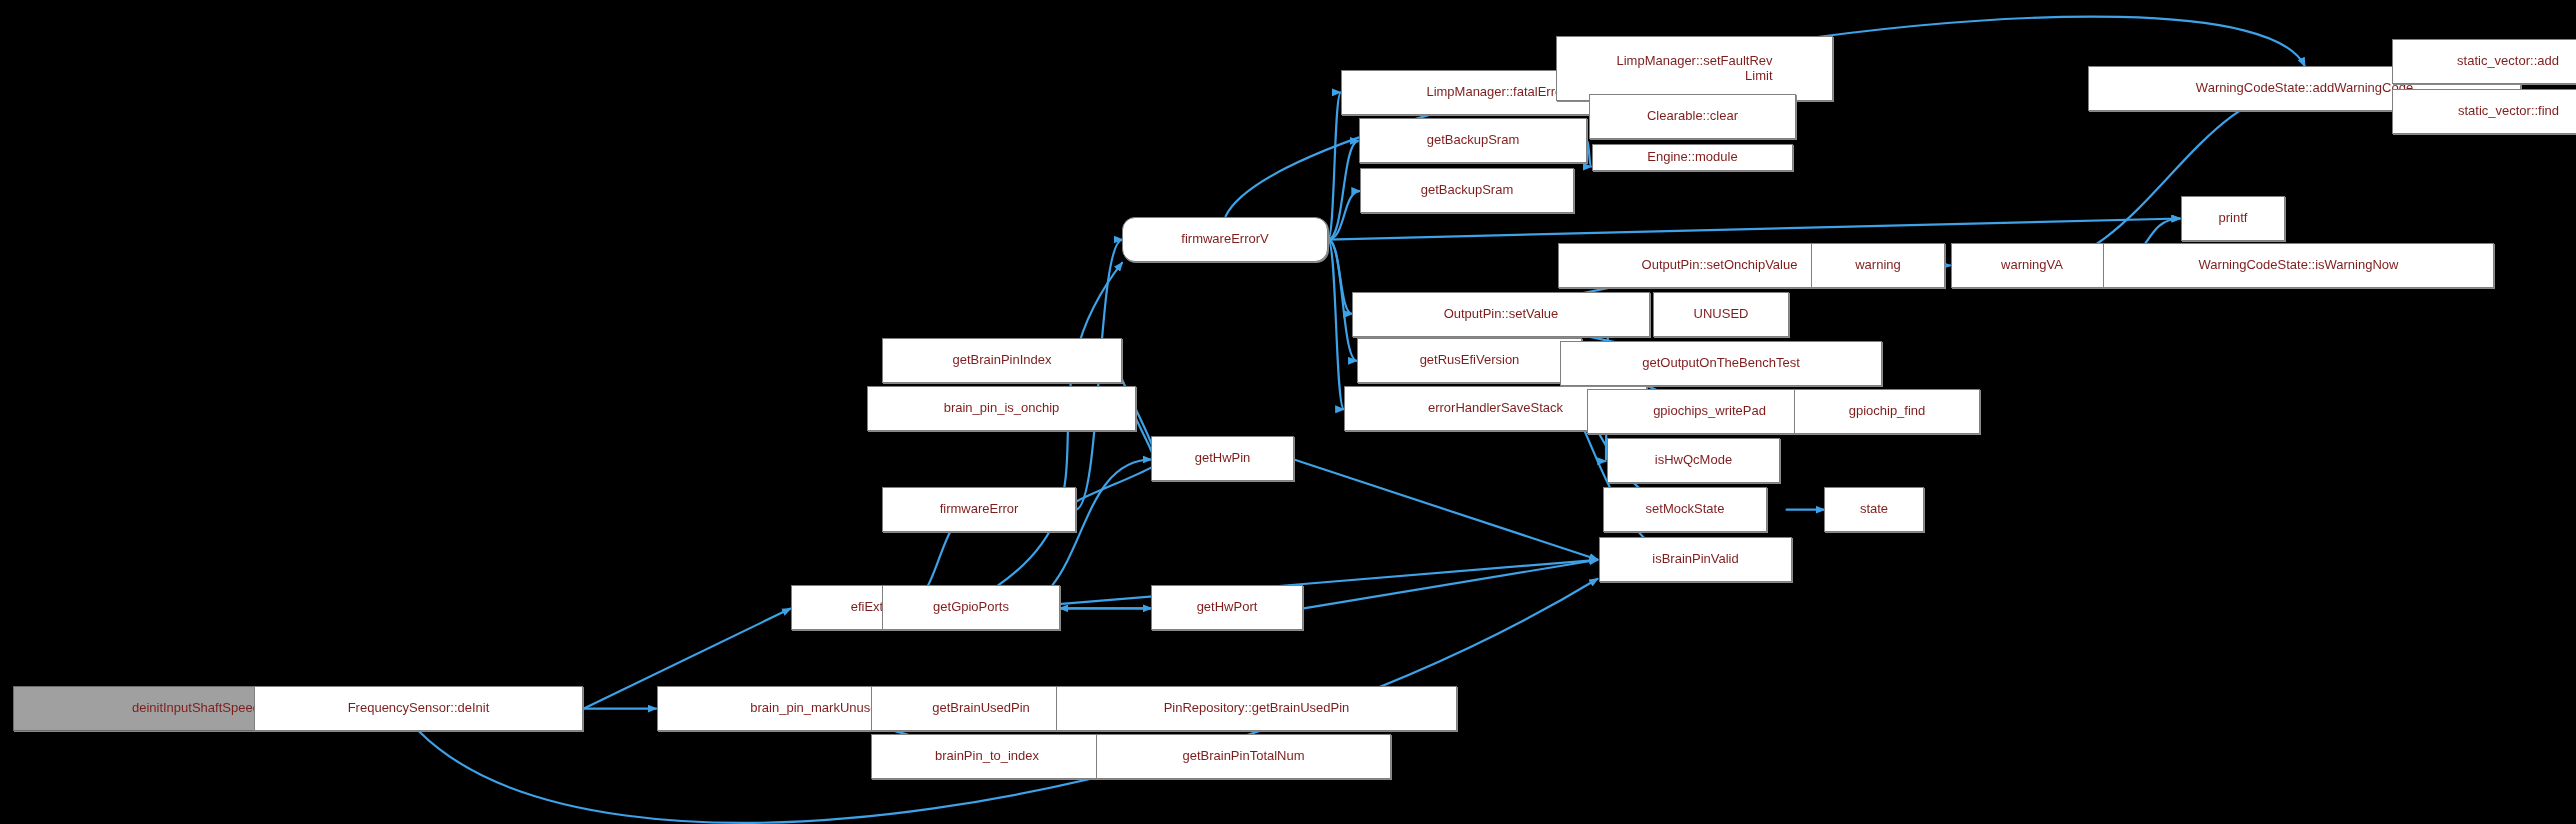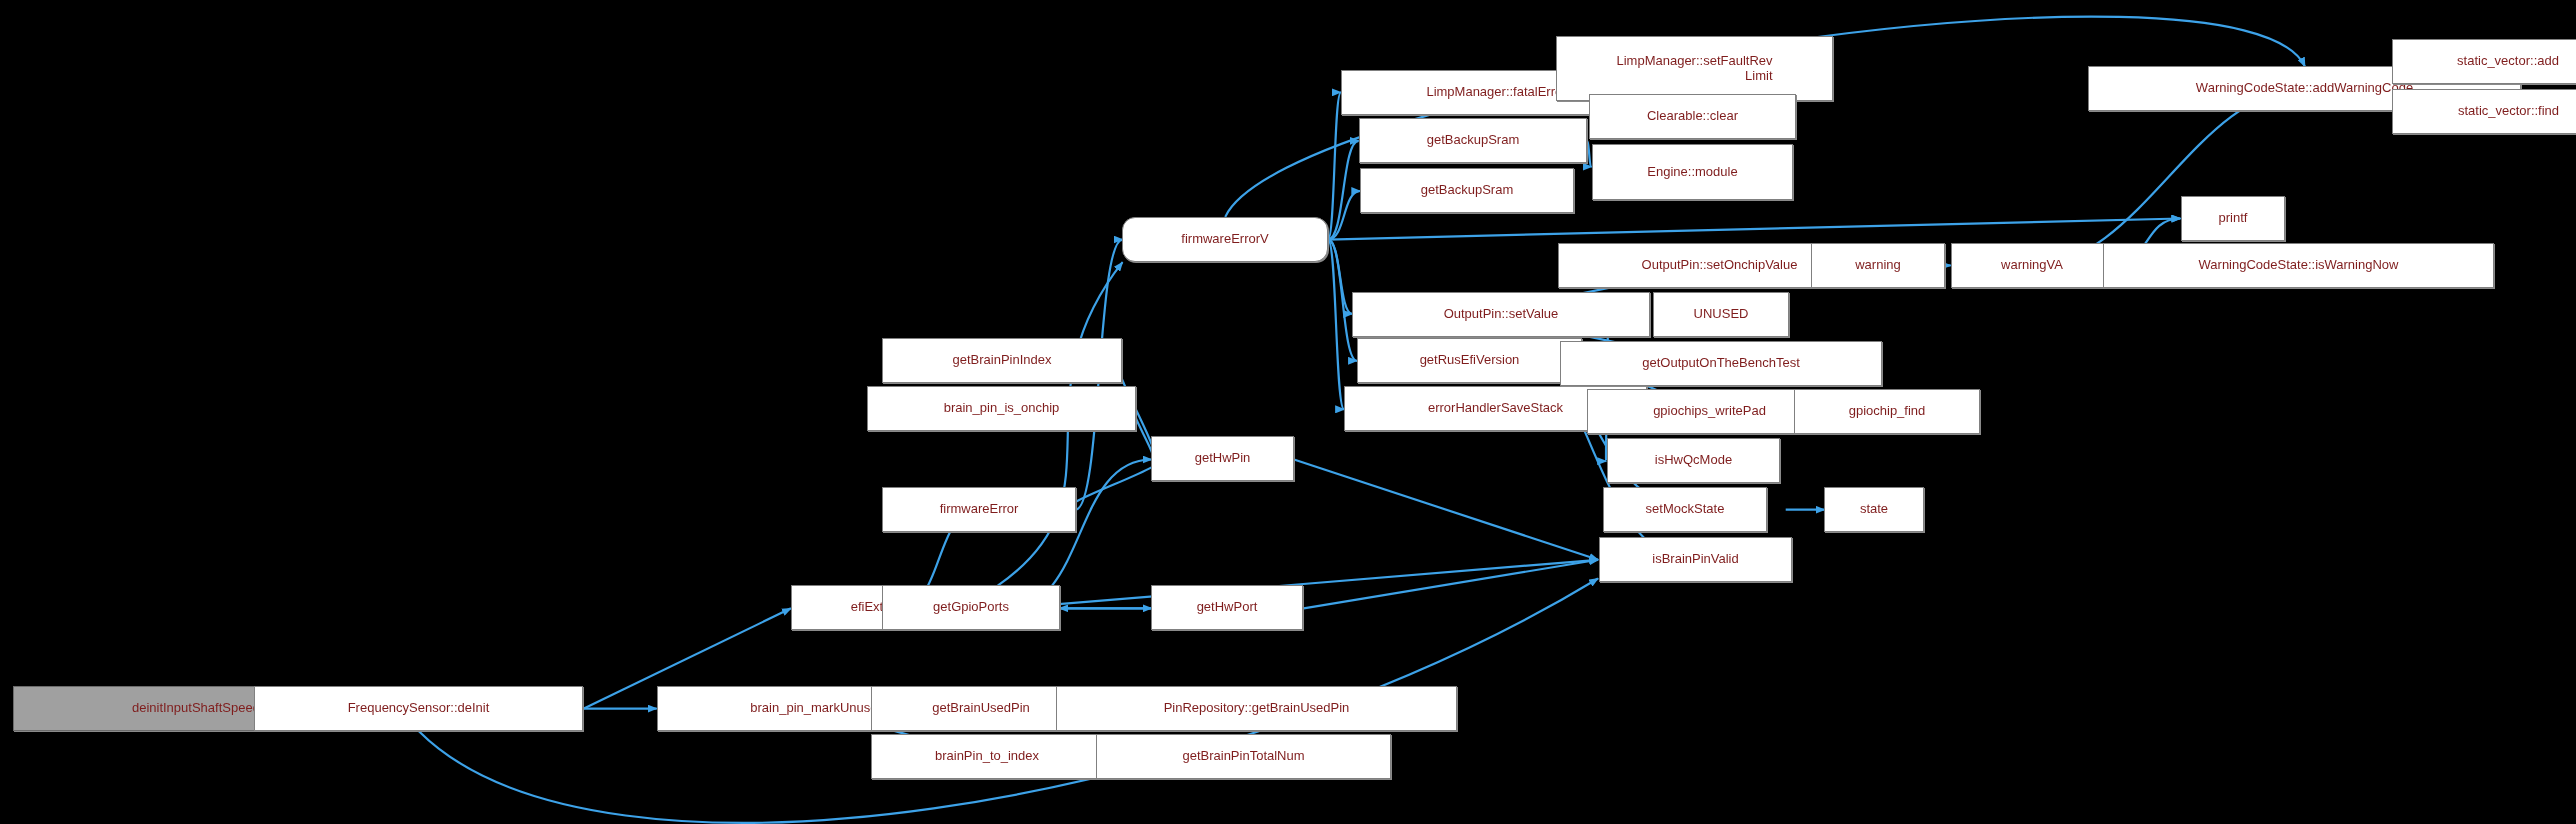--- a/index.html
+++ b/index.html
@@ -120,21 +120,21 @@
       <div class="node" style="left: 1122px; top: 217px; width: 206px; height: 45px; border-radius: 13px;">firmwareErrorV</div>
       <div class="node" style="left: 1341px; top: 70px; width: 311px; height: 45px;">LimpManager::fatalError</div>
       <div class="node" style="left: 1359px; top: 118px; width: 228px; height: 45px;">getBackupSram</div>
       <div class="node" style="left: 1360px; top: 168px; width: 214px; height: 45px;">getBackupSram</div>
       <div class="node" style="left: 1352px; top: 292px; width: 298px; height: 45px;">OutputPin::setValue</div>
       <div class="node" style="left: 1357px; top: 338px; width: 225px; height: 45px;">getRusEfiVersion</div>
       <div class="node" style="left: 1344px; top: 386px; width: 303px; height: 45px;">errorHandlerSaveStack</div>
       <div class="node" style="left: 1556px; top: 36px; width: 277px; height: 65px;">LimpManager::setFaultRev
 Limit</div>
       <div class="node" style="left: 1589px; top: 94px; width: 207px; height: 45px;">Clearable::clear</div>
-      <div class="node" style="left: 1592px; top: 144px; width: 201px; height: 56px;">Engine::module</div>
+      <div class="node" style="left: 1592px; top: 144px; width: 201px; height: 27px;">Engine::module</div>
       <div class="node" style="left: 1558px; top: 243px; width: 323px; height: 45px;">OutputPin::setOnchipValue</div>
       <div class="node" style="left: 1607px; top: 292px; width: 136px; height: 45px; margin-left: 46px;">UNUSED</div>
       <div class="node" style="left: 1560px; top: 341px; width: 322px; height: 45px;">getOutputOnTheBenchTest</div>
       <div class="node" style="left: 1587px; top: 389px; width: 245px; height: 45px;">gpiochips_writePad</div>
       <div class="node" style="left: 1607px; top: 438px; width: 173px; height: 45px;">isHwQcMode</div>
       <div class="node" style="left: 1603px; top: 487px; width: 164px; height: 45px;">setMockState</div>
       <div class="node" style="left: 1599px; top: 537px; width: 193px; height: 45px;">isBrainPinValid</div>
       <div class="node" style="left: 1794px; top: 389px; width: 186px; height: 45px;">gpiochip_find</div>
       <div class="node" style="left: 1824px; top: 487px; width: 100px; height: 45px;">state</div>
       <div class="node" style="left: 1811px; top: 243px; width: 134px; height: 45px;">warning</div>

